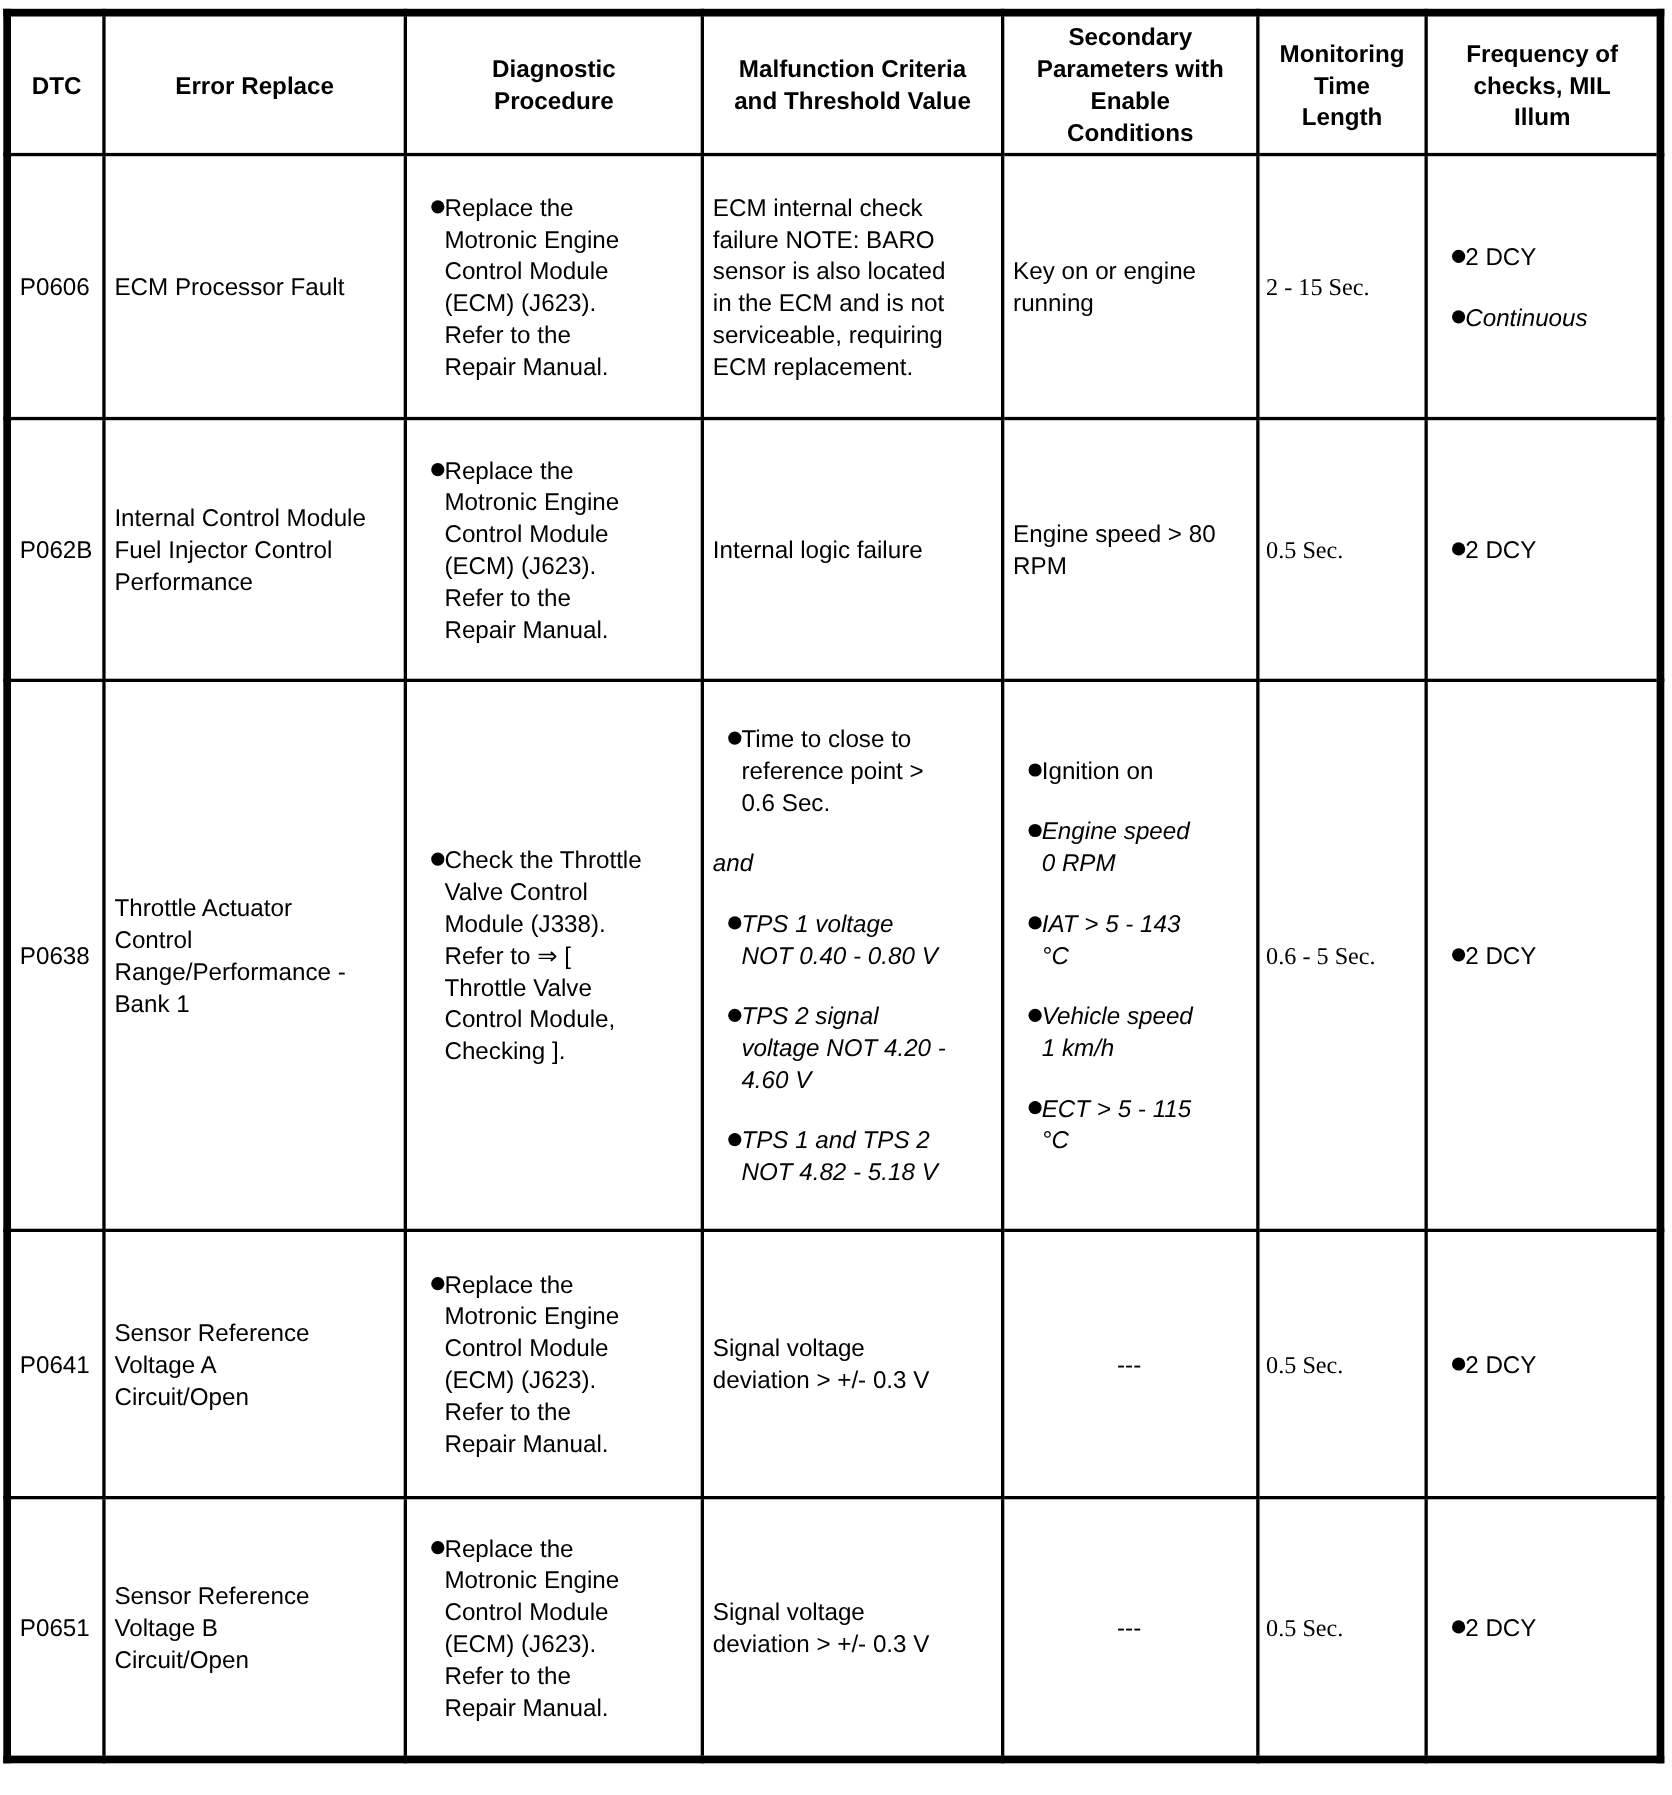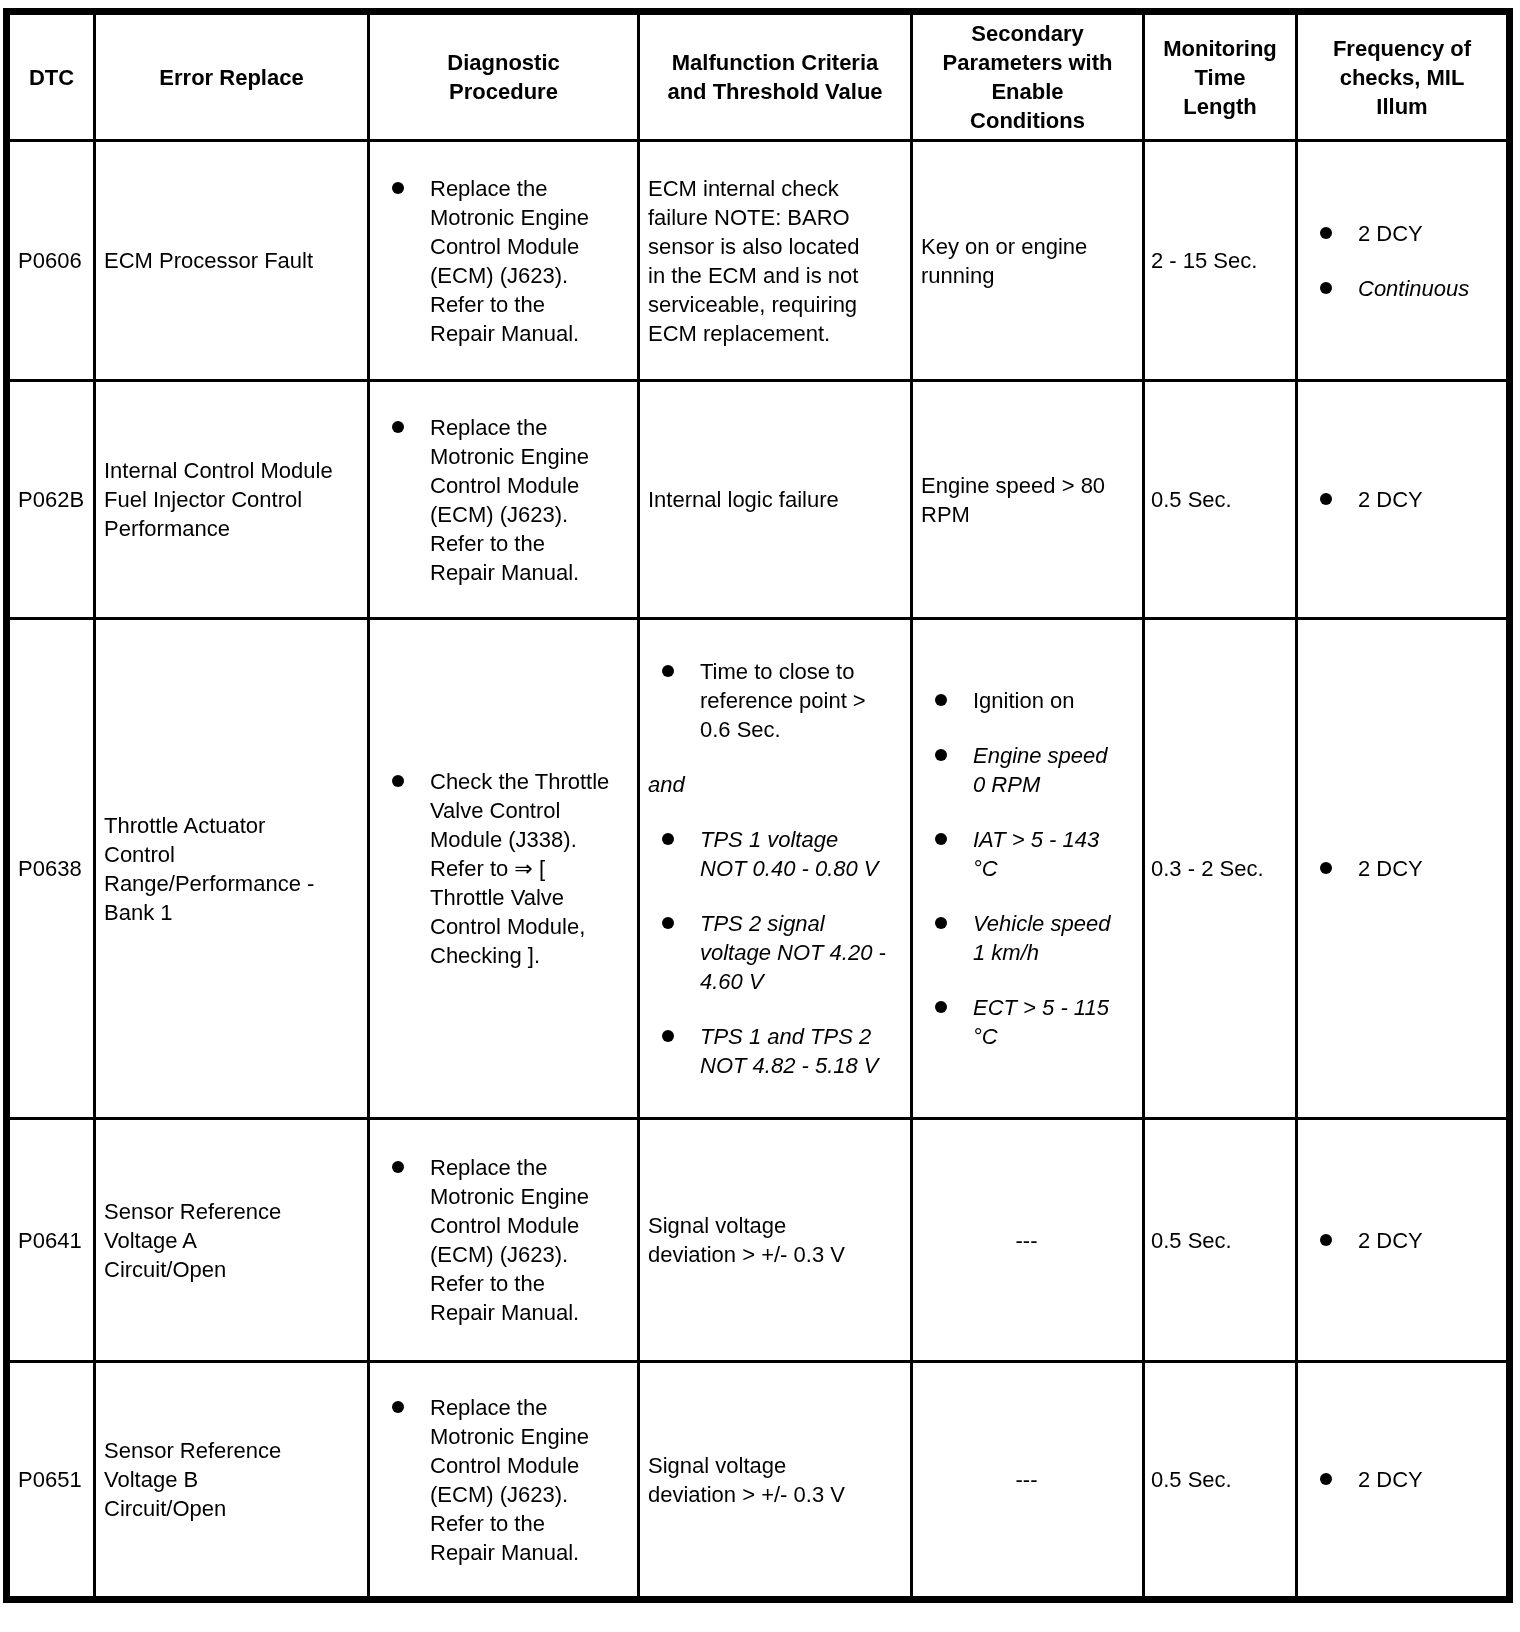--- a/index.html
+++ b/index.html
@@ -42,34 +42,34 @@
   tbody tr:nth-child(3) { height: 500px; }
   tbody tr:nth-child(4) { height: 243px; }
   tbody tr:nth-child(5) { height: 238px; }
 
   th {
     font-weight: bold;
     text-align: center;
     padding: 4px 4px;
   }
   td { padding: 6px 10px 6px 8px; text-align: left; }
-  td.k-monitoring_time { padding: 6px 4px 6px 6px; }
+  td.k-monitoring_time { padding: 6px 4px 6px 6px; font-family: Liberation Serif, serif; }
 
   .seg + .seg { margin-top: 26px; font-style: italic; }
   .seg.center { text-align: center; }
 
   .bullet { display: flex; align-items: flex-start; }
   .dot {
     flex: 0 0 12px;
     width: 12px; height: 12px;
     background: #000;
     border-radius: 50%;
     margin: 8px 0 0 14px;
   }
-  .bt { flex: 1 1 auto; margin-left: 26px; }
+  .bt { flex: 1 1 auto; }
 </style>
 </head>
 <body>
 
 <div class="page">
   <table class="dtc">
     <colgroup>
       <col class="c-dtc">
         <col class="c-error">
         <col class="c-diag">
@@ -154,21 +154,21 @@
 0.6 Sec.</span></div><div class="seg text">and</div><div class="seg bullet"><span class="dot"></span><span class="bt">TPS 1 voltage
 NOT 0.40 - 0.80 V</span></div><div class="seg bullet"><span class="dot"></span><span class="bt">TPS 2 signal
 voltage NOT 4.20 -
 4.60 V</span></div><div class="seg bullet"><span class="dot"></span><span class="bt">TPS 1 and TPS 2
 NOT 4.82 - 5.18 V</span></div></td>
           <td class="k-secondary_parameters"><div class="seg bullet"><span class="dot"></span><span class="bt">Ignition on</span></div><div class="seg bullet"><span class="dot"></span><span class="bt">Engine speed
 0 RPM</span></div><div class="seg bullet"><span class="dot"></span><span class="bt">IAT &gt; 5 - 143
 °C</span></div><div class="seg bullet"><span class="dot"></span><span class="bt">Vehicle speed
 1 km/h</span></div><div class="seg bullet"><span class="dot"></span><span class="bt">ECT &gt; 5 - 115
 °C</span></div></td>
-          <td class="k-monitoring_time"><div class="seg text">0.3 - 2 Sec.</div></td>
+          <td class="k-monitoring_time"><div class="seg text">0.6 - 5 Sec.</div></td>
           <td class="k-frequency_of_checks"><div class="seg bullet"><span class="dot"></span><span class="bt">2 DCY</span></div></td>
         </tr>
         <tr>
           <td class="k-dtc">P0641</td>
           <td class="k-error_message"><div class="seg text">Sensor Reference
 Voltage A
 Circuit/Open</div></td>
           <td class="k-diagnostic_procedure"><div class="seg bullet"><span class="dot"></span><span class="bt">Replace the
 Motronic Engine
 Control Module

